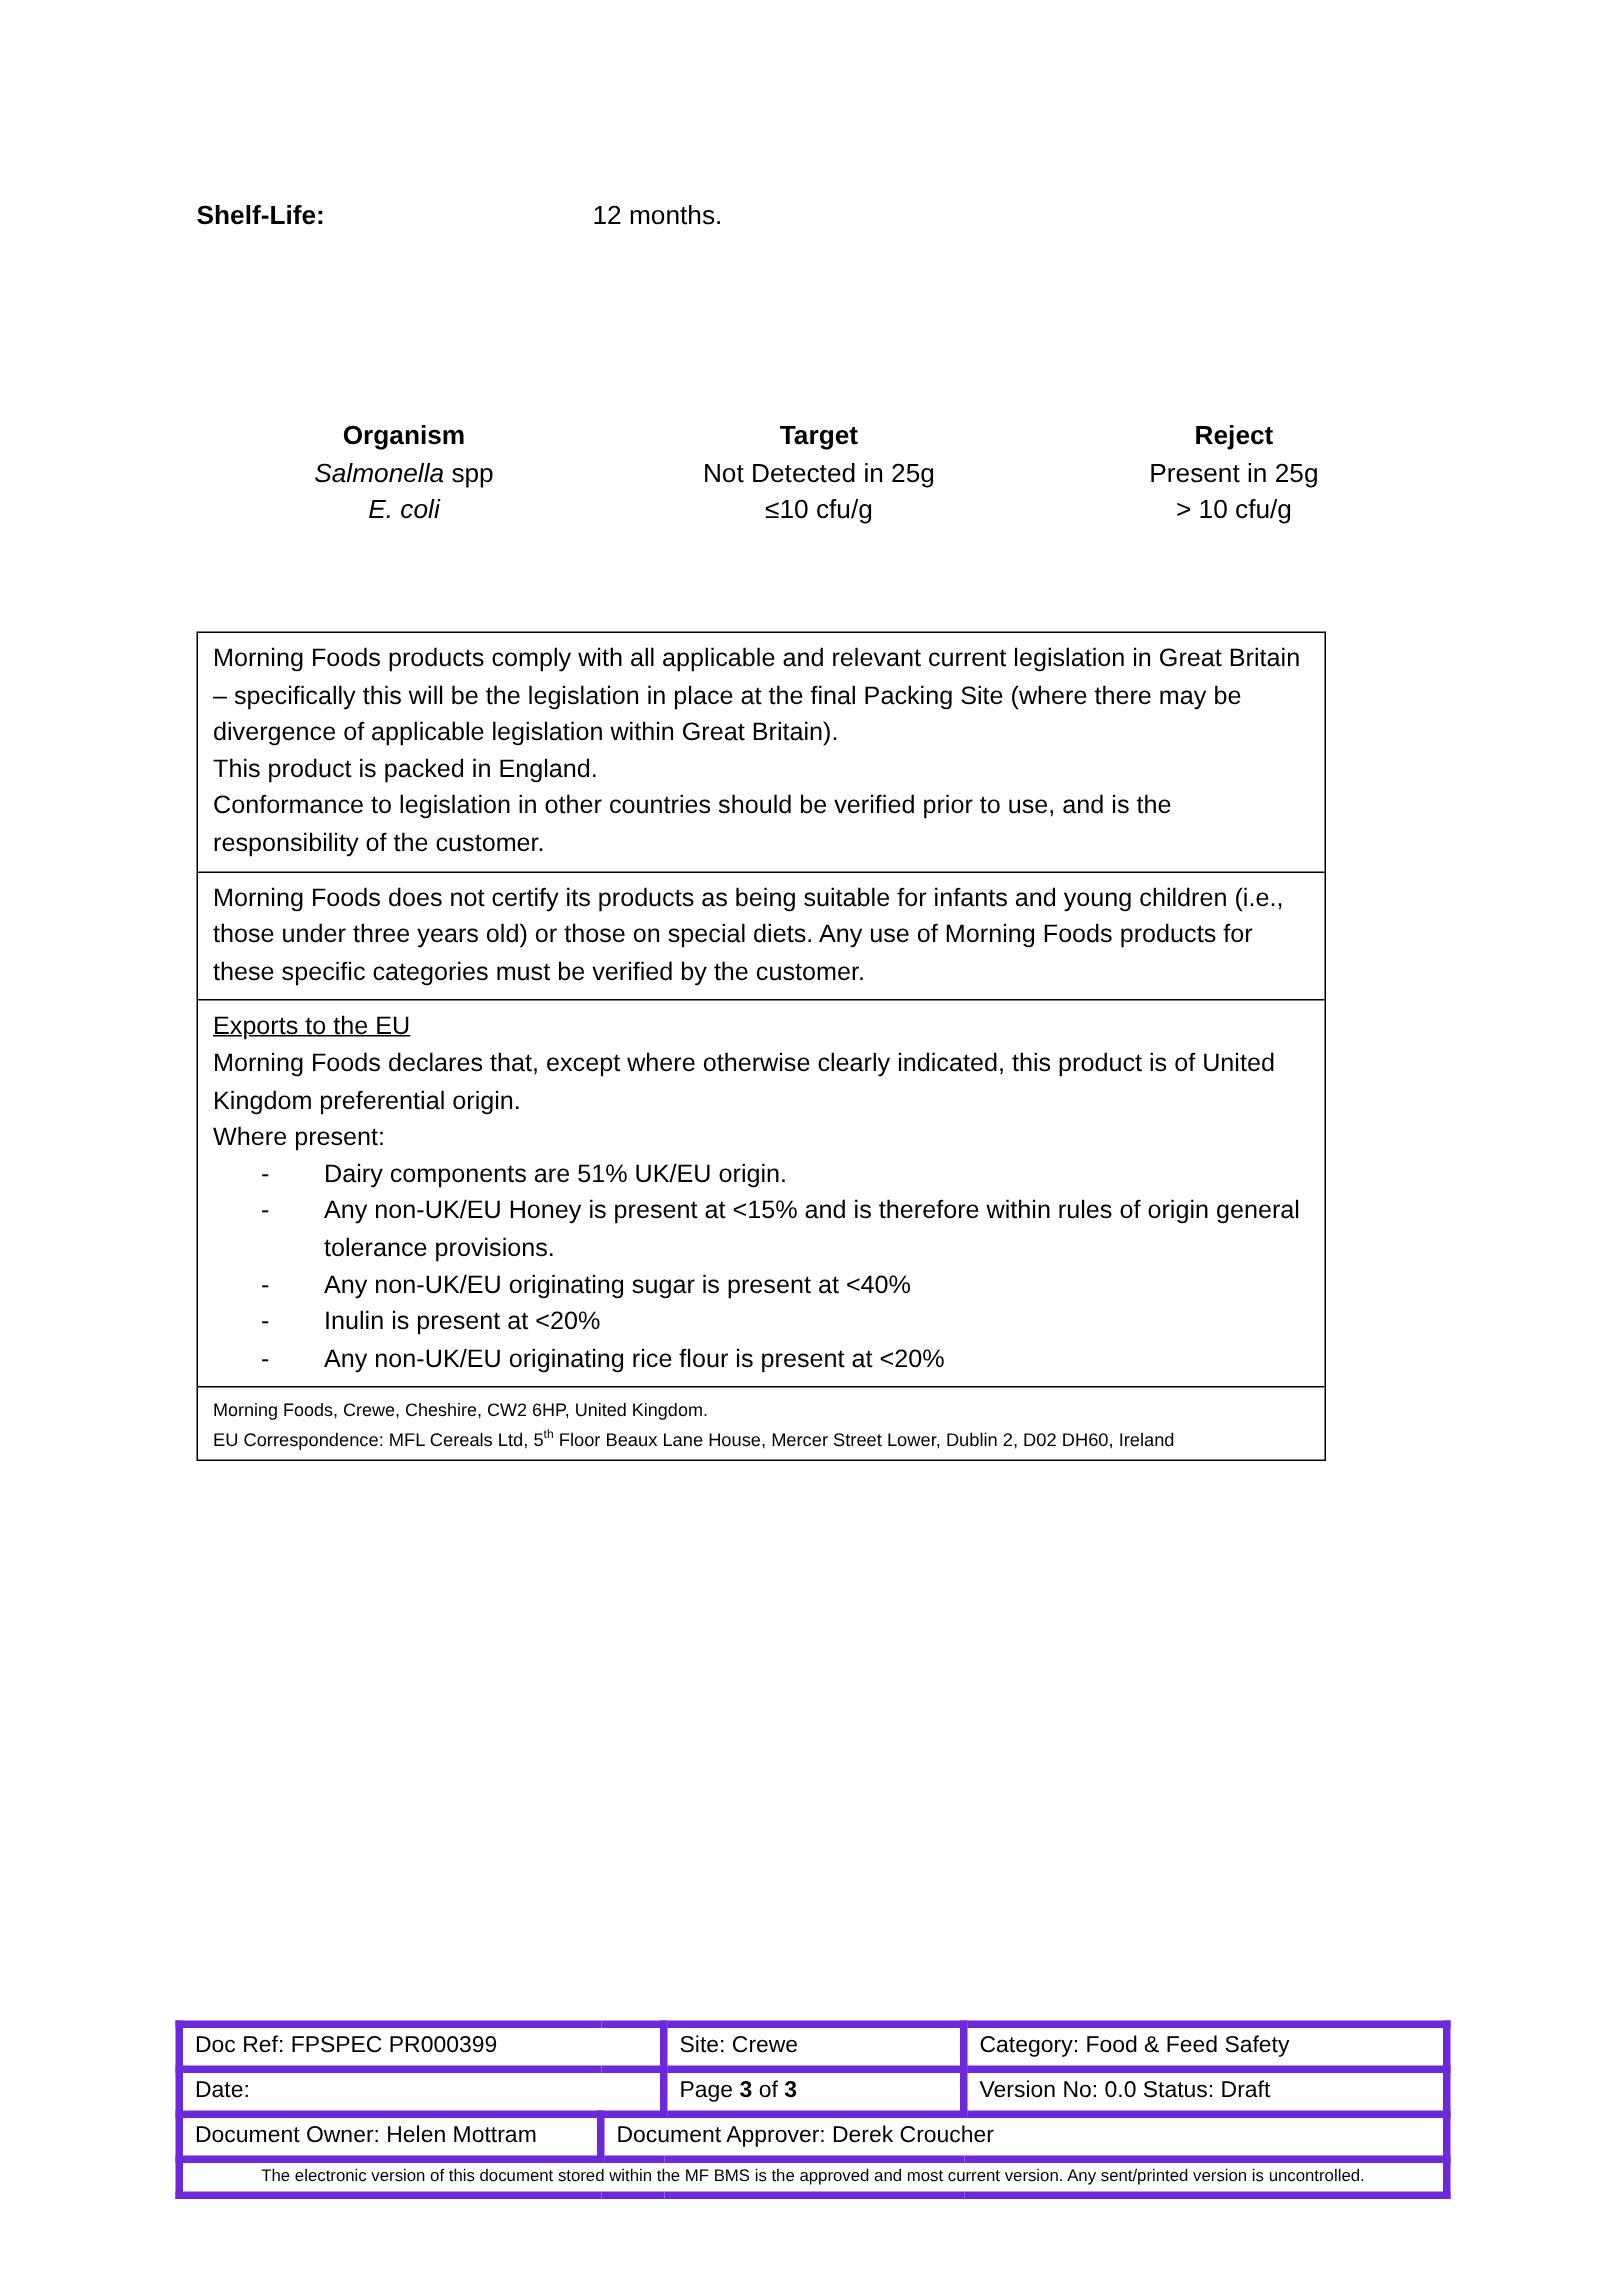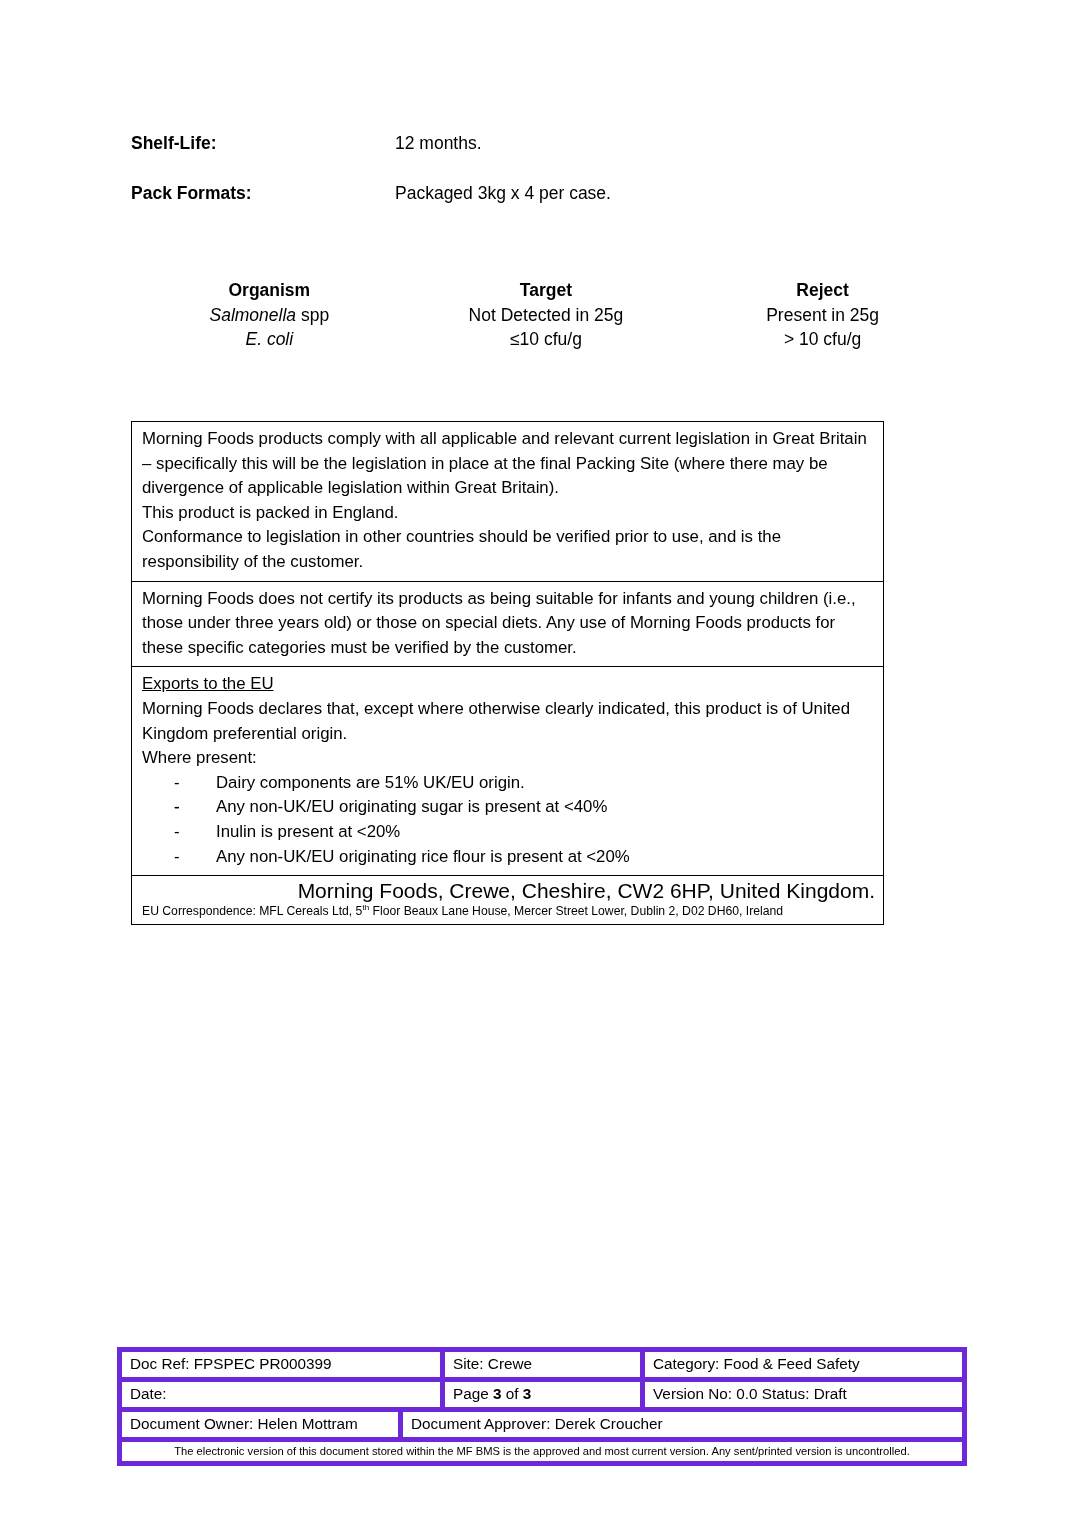--- a/index.html
+++ b/index.html
@@ -123,24 +123,23 @@
     position: absolute;
     left: 32px;
     top: 0;
   }
 
   
   .address-row {
     padding: 3px 8px 4px 10px;
   }
   .address-main {
-    font-size: 21px;
+    font-size: 12px;
     line-height: 24px;
     margin: 0;
-    text-align: right;
   }
   .address-sub {
     font-size: 12.2px;
     line-height: 17px;
     margin: 0;
   }
   sup {
     font-size: 0.66em;
     vertical-align: super;
     line-height: 0;
@@ -175,24 +174,20 @@
 </head>
 <body>
 
 <div class="page">
 
   <div class="field-row" style="top:131px;text-align:right;">
     <span class="field-label">Shelf-Life:</span>
     <span class="field-value">12 months.</span>
   </div>
 
-  <div class="field-row" style="top:181px;">
-    <span class="field-label">Pack Formats:</span>
-    <span class="field-value">Packaged 3kg x 4 per case.</span>
-  </div>
 
 
   <table class="micro-table">
     <colgroup>
         <col class="c1">
         <col class="c2">
         <col class="c3">
       </colgroup>
     <thead>
       <tr>
@@ -226,21 +221,21 @@
     <div class="statement-row">
       <p>Morning Foods does not certify its products as being suitable for infants and young children (i.e., those under three years old) or those on special diets. Any use of Morning Foods products for these specific categories must be verified by the customer.</p>
     </div>
 
     <div class="statement-row">
       <p><span class="underline-head">Exports to the EU</span></p>
       <p>Morning Foods declares that, except where otherwise clearly indicated, this product is of United Kingdom preferential origin.</p>
       <p>Where present:</p>
       <ul class="dash-list">
         <li><span class="dash">-</span><span>Dairy components are 51% UK/EU origin.</span></li>
-        <li><span class="dash">-</span></li>
+        <li><span class="dash">-</span><span>Any non-UK/EU Honey is present at &lt;15% and is therefore within rules of origin general tolerance provisions.</span></li>
         <li><span class="dash">-</span><span>Any non-UK/EU originating sugar is present at &lt;40%</span></li>
         <li><span class="dash">-</span><span>Inulin is present at &lt;20%</span></li>
         <li><span class="dash">-</span><span>Any non-UK/EU originating rice flour is present at &lt;20%</span></li>
       </ul>
     </div>
 
     <div class="statement-row address-row">
       <p class="address-main">Morning Foods, Crewe, Cheshire, CW2 6HP, United Kingdom.</p>
       <p class="address-sub"><span>EU Correspondence: MFL Cereals Ltd, 5</span><sup>th</sup><span> Floor Beaux Lane House, Mercer Street Lower, Dublin 2, D02 DH60, Ireland</span></p>
     </div>

